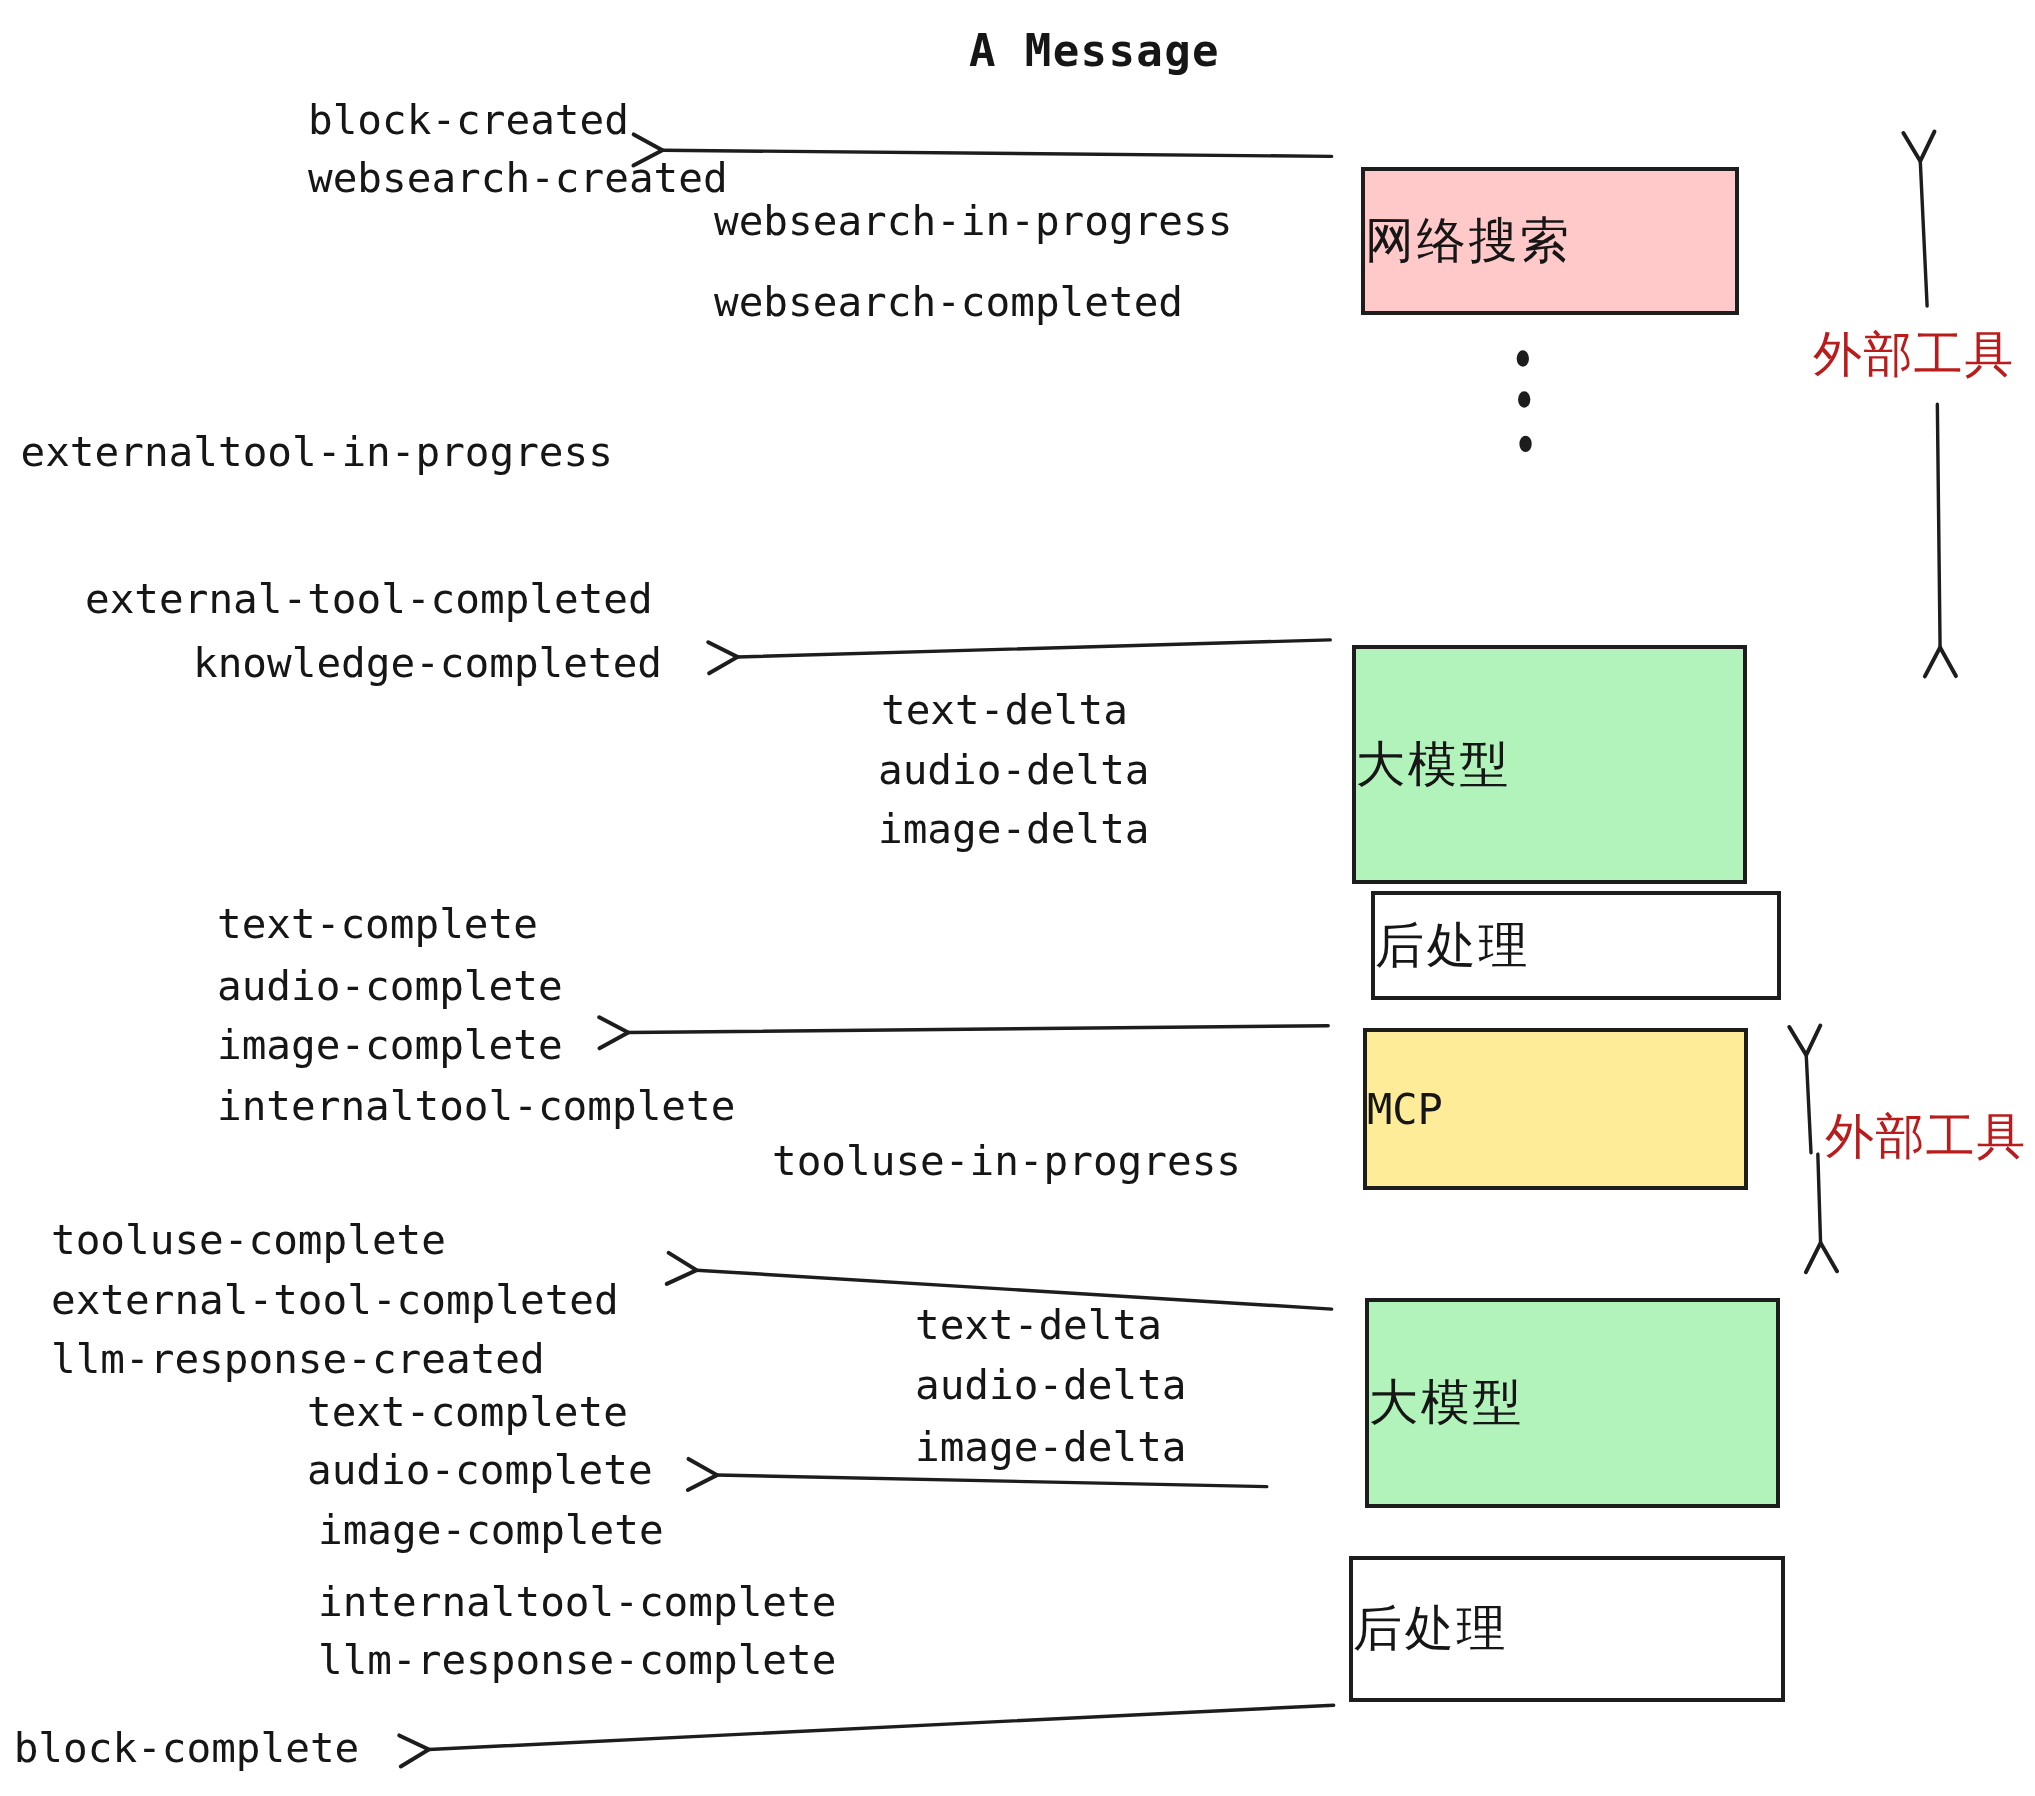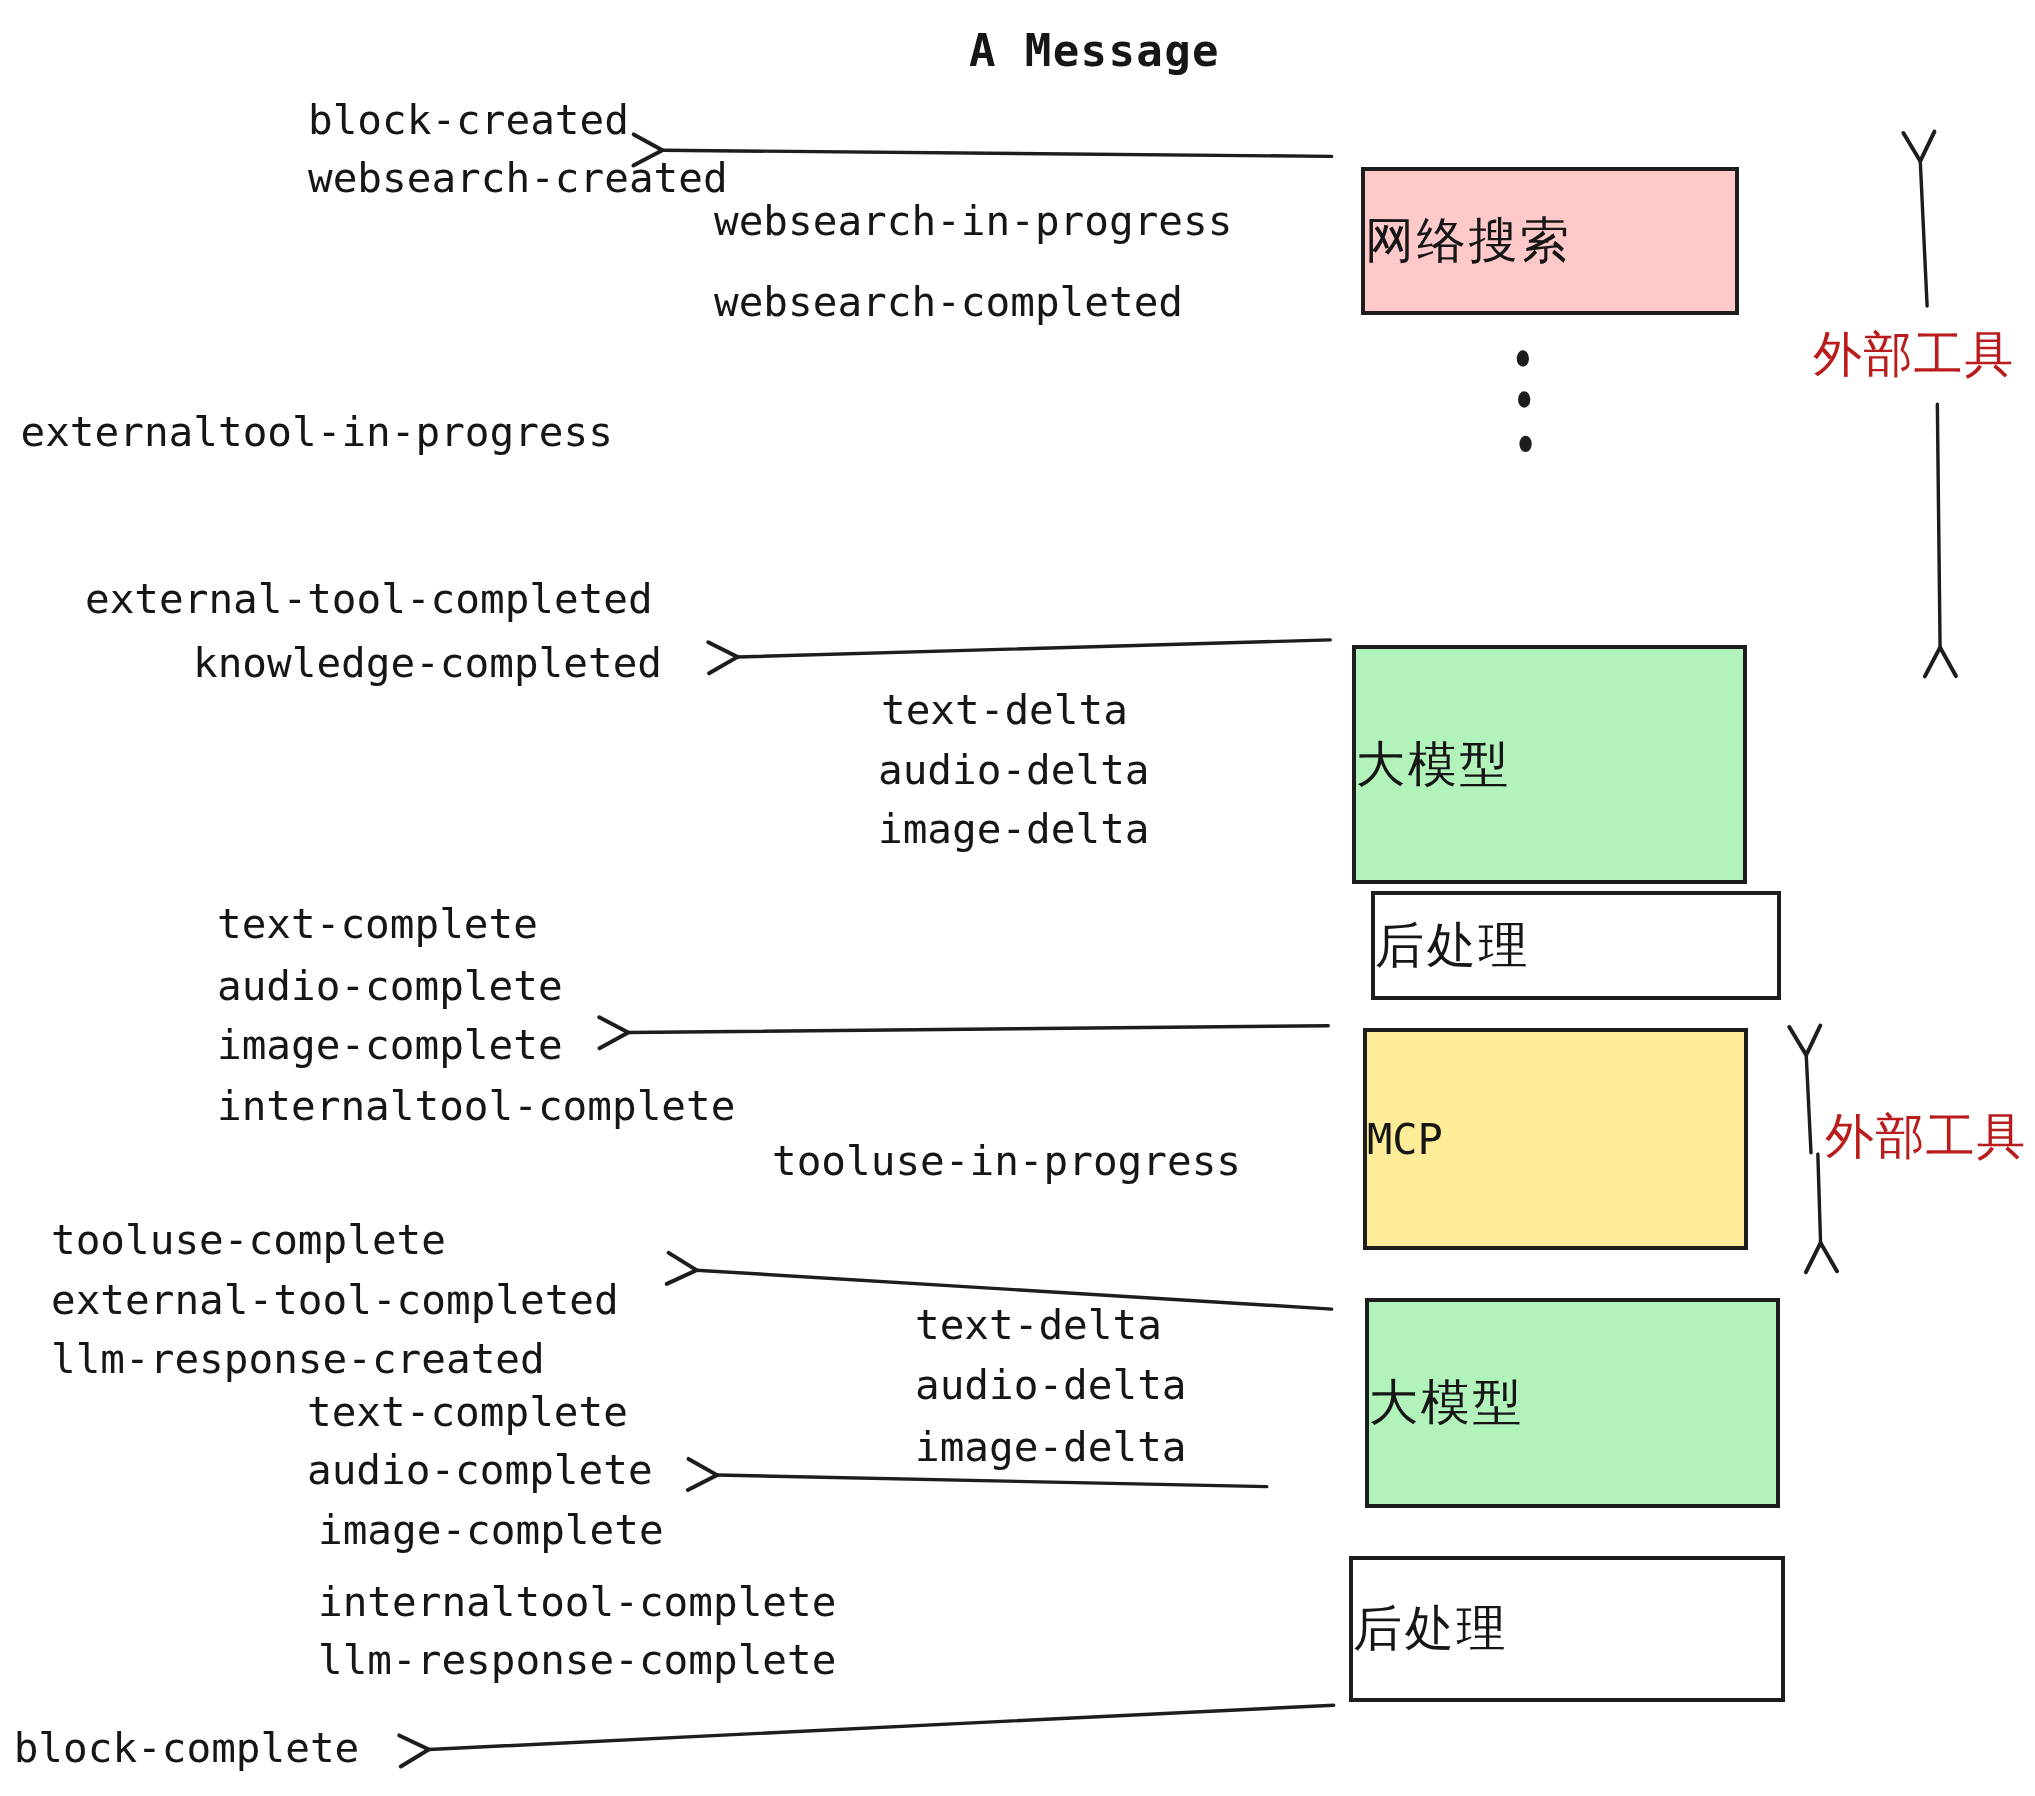--- a/index.html
+++ b/index.html
@@ -57,21 +57,21 @@
 <body>
 
 <div id="canvas">
 
   <div class="title" style="left:969px;top:50px;">A Message</div>
 
   <div class="ev" style="left:308px;top:120px;">block-created</div>
   <div class="ev" style="left:308px;top:178px;">websearch-created</div>
   <div class="ev" style="left:714px;top:221px;">websearch-in-progress</div>
   <div class="ev" style="left:714px;top:302px;">websearch-completed</div>
-  <div class="ev" style="left:20.5px;top:432px;">externaltool-in-progress</div>
+  <div class="ev" style="left:20.5px;top:452px;">externaltool-in-progress</div>
 
   <div class="ev" style="left:85px;top:599px;">external-tool-completed</div>
   <div class="ev" style="left:193px;top:663px;">knowledge-completed</div>
   <div class="ev" style="left:881px;top:710px;">text-delta</div>
   <div class="ev" style="left:878px;top:770px;">audio-delta</div>
   <div class="ev" style="left:878px;top:829px;">image-delta</div>
 
   <div class="ev" style="left:217px;top:924px;">text-complete</div>
   <div class="ev" style="left:217px;top:986px;">audio-complete</div>
   <div class="ev" style="left:217px;top:1045px;">image-complete</div>
@@ -93,21 +93,21 @@
 
   <div class="box" style="left:1361px;top:167px;width:378px;height:148px;background:#ffc9c9;">
     <span>网络搜索</span>
   </div>
   <div class="box" style="left:1352px;top:645px;width:395px;height:239px;background:#b2f2bb;">
     <span>大模型</span>
   </div>
   <div class="box" style="left:1371px;top:891px;width:410px;height:109px;background:#ffffff;">
     <span>后处理</span>
   </div>
-  <div class="box mono" style="left:1363px;top:1028px;width:385px;height:222px;background:#ffec99;">
+  <div class="box mono" style="left:1363px;top:1028px;width:385px;height:162px;background:#ffec99;">
     <span>MCP</span>
   </div>
   <div class="box" style="left:1365px;top:1298px;width:415px;height:210px;background:#b2f2bb;">
     <span>大模型</span>
   </div>
   <div class="box" style="left:1349px;top:1556px;width:436px;height:146px;background:#ffffff;">
     <span>后处理</span>
   </div>
 
   <div class="side-label" style="left:1813px;top:355px;">外部工具</div>

